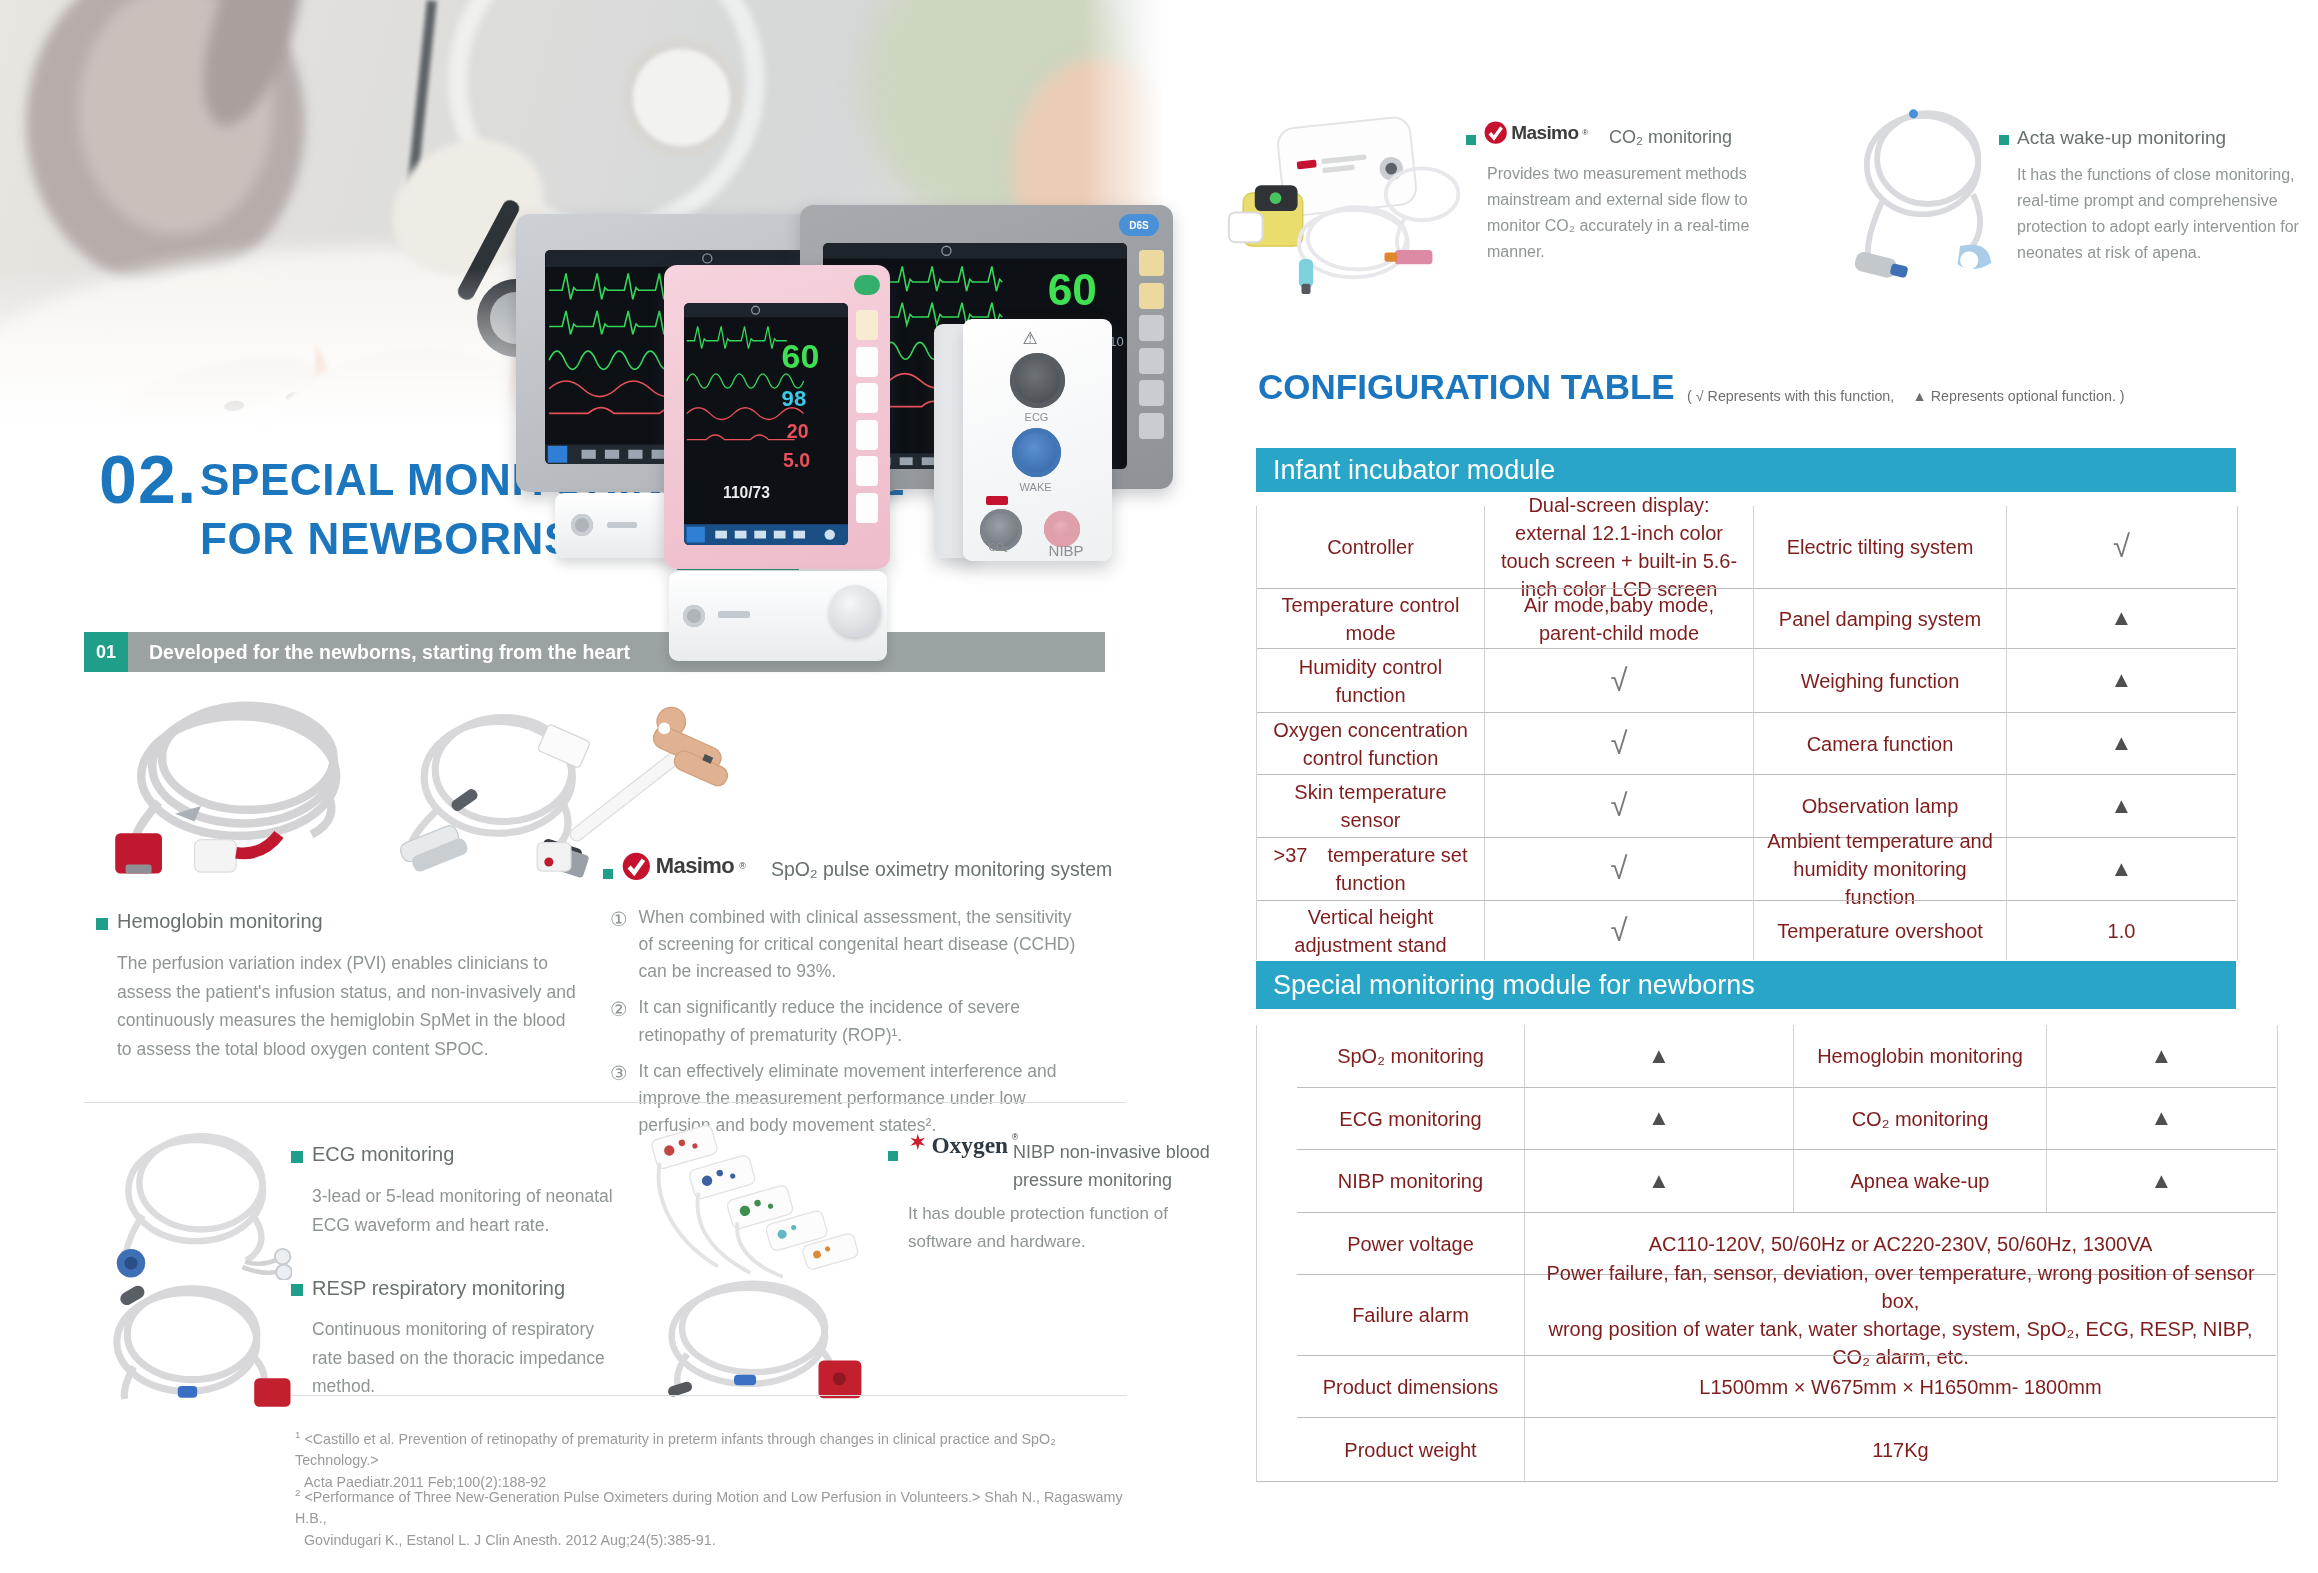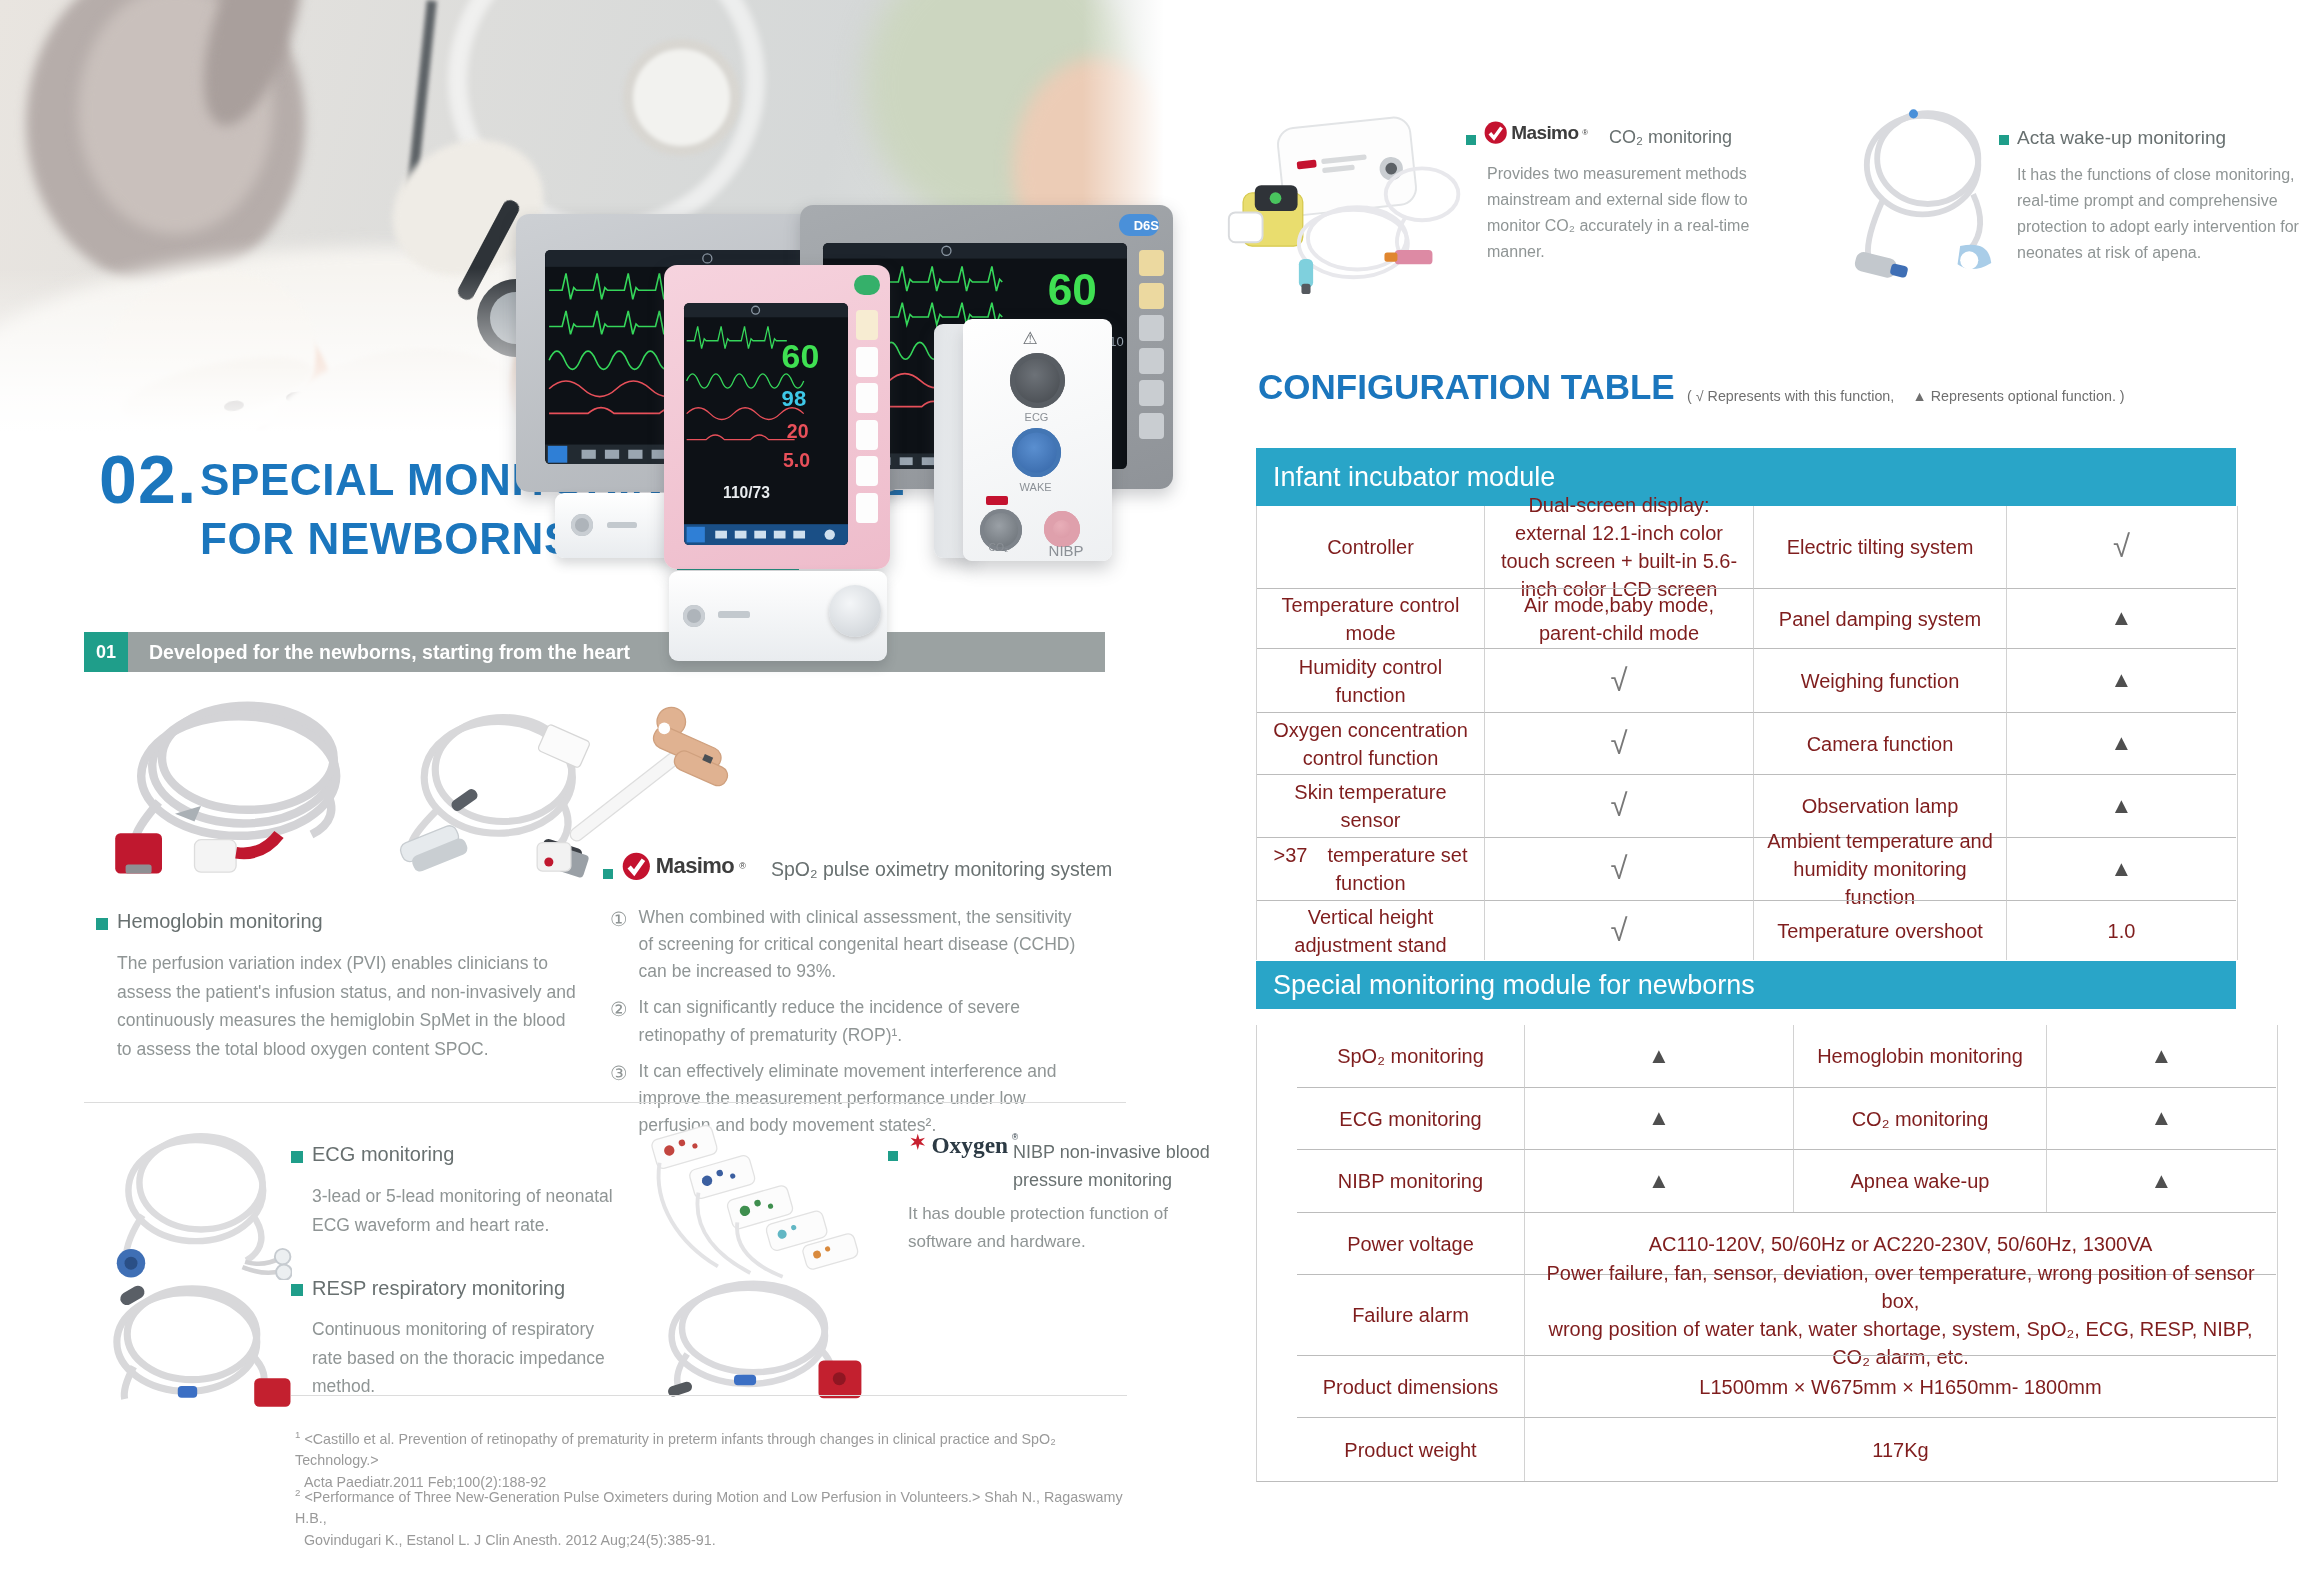--- a/index.html
+++ b/index.html
@@ -10,22 +10,22 @@
   .photo{position:absolute;left:0;top:0;width:1164px;height:432px;overflow:hidden;
     background:linear-gradient(105deg,#e9e5e0 0%,#dddddb 38%,#d5d8d8 68%,#e6e9e6 100%);}
   .blob{position:absolute;border-radius:50%;}
   .photo-fade{position:absolute;left:0;top:0;width:1164px;height:432px;pointer-events:none;
     background:linear-gradient(to bottom,rgba(255,255,255,0) 62%,rgba(255,255,255,.85) 92%,#fff 100%),
                linear-gradient(to right,rgba(255,255,255,0) 93%,#fff 100%);}
   
   .monitor{position:absolute;}
   .bezel{position:absolute;border-radius:13px;box-shadow:0 6.5px 15.6px rgba(60,65,70,.25);}
   .screen{position:absolute;background:#0d1116;border-radius:5.2px;overflow:hidden;}
-  .model-tag{position:absolute;border-radius:11px;color:#fff;font-size:13px;font-weight:bold;
-    display:flex;align-items:center;justify-content:flex-end;}
+  .model-tag{position:absolute;border-radius:11px;color:#fff;font-size:10px;font-weight:bold;
+    display:flex;align-items:center;justify-content:center;}
   .mon-base{position:absolute;background:linear-gradient(#ffffff,#e9ecef);border-radius:9px;
     box-shadow:0 5.2px 10.4px rgba(60,65,70,.2);}
   .pwr{position:absolute;width:22px;height:22px;border-radius:50%;background:#aeb4ba;
     box-shadow:inset 0 0 0 3.9px #c9ced3;}
   .btncol{position:absolute;display:flex;flex-direction:column;gap:6.5px;}
   .btncol span{display:block;border-radius:3.9px;}
   
   .blue{color:#1b76bd;}
   .sec-num{font-size:68px;font-weight:bold;letter-spacing:1.3px;}
   .sec-title{font-size:44px;font-weight:bold;letter-spacing:0.6px;}
@@ -507,21 +507,21 @@
   <path d="M190 230 q44 -10 48 26 q-30 18 -52 2 Z" fill="#a9cde8"></path>
   <circle cx="204" cy="252" r="14" fill="#fff"></circle>
 </svg>
 <div class="bullet small-b" style="left:1999px;top:135px;"></div>
 <div class="h-gray" style="left:2017px;top:127px;font-size:19px;">Acta wake-up monitoring</div>
 <div class="p-gray" style="left:2017px;top:162px;width:286px;font-size:16px;">It has the functions of close monitoring, real-time prompt and comprehensive protection to adopt early intervention for neonates at risk of apena.</div>
 
 <div class="cfg-head" style="left:1258px;top:367px;">CONFIGURATION TABLE</div>
 <div class="cfg-legend" style="left:1687px;top:387px;">(  √  Represents with this function, 　▲ Represents optional function. )</div>
 
-<div class="tbl-header" style="left:1256px;top:448px;height:58px;">
+<div class="tbl-header" style="left:1256px;top:448px;height:44px;">
     <span>Infant incubator module</span>
   </div>
 <div class="grid" id="t1-grid" style="left:1256px;top:506px;grid-template-rows:82px 60px 64px 62px 63px 63px 60px;">
     <div class="cell">Controller</div>
     <div class="cell cl">Dual-screen display: external 12.1-inch color touch screen + built-in 5.6-inch color LCD screen</div>
     <div class="cell cl">Electric tilting system</div>
     <div class="cell cl chk">√</div>
     <div class="cell bt">Temperature control mode</div>
     <div class="cell cl bt">Air mode,baby mode,
 parent-child mode</div>

